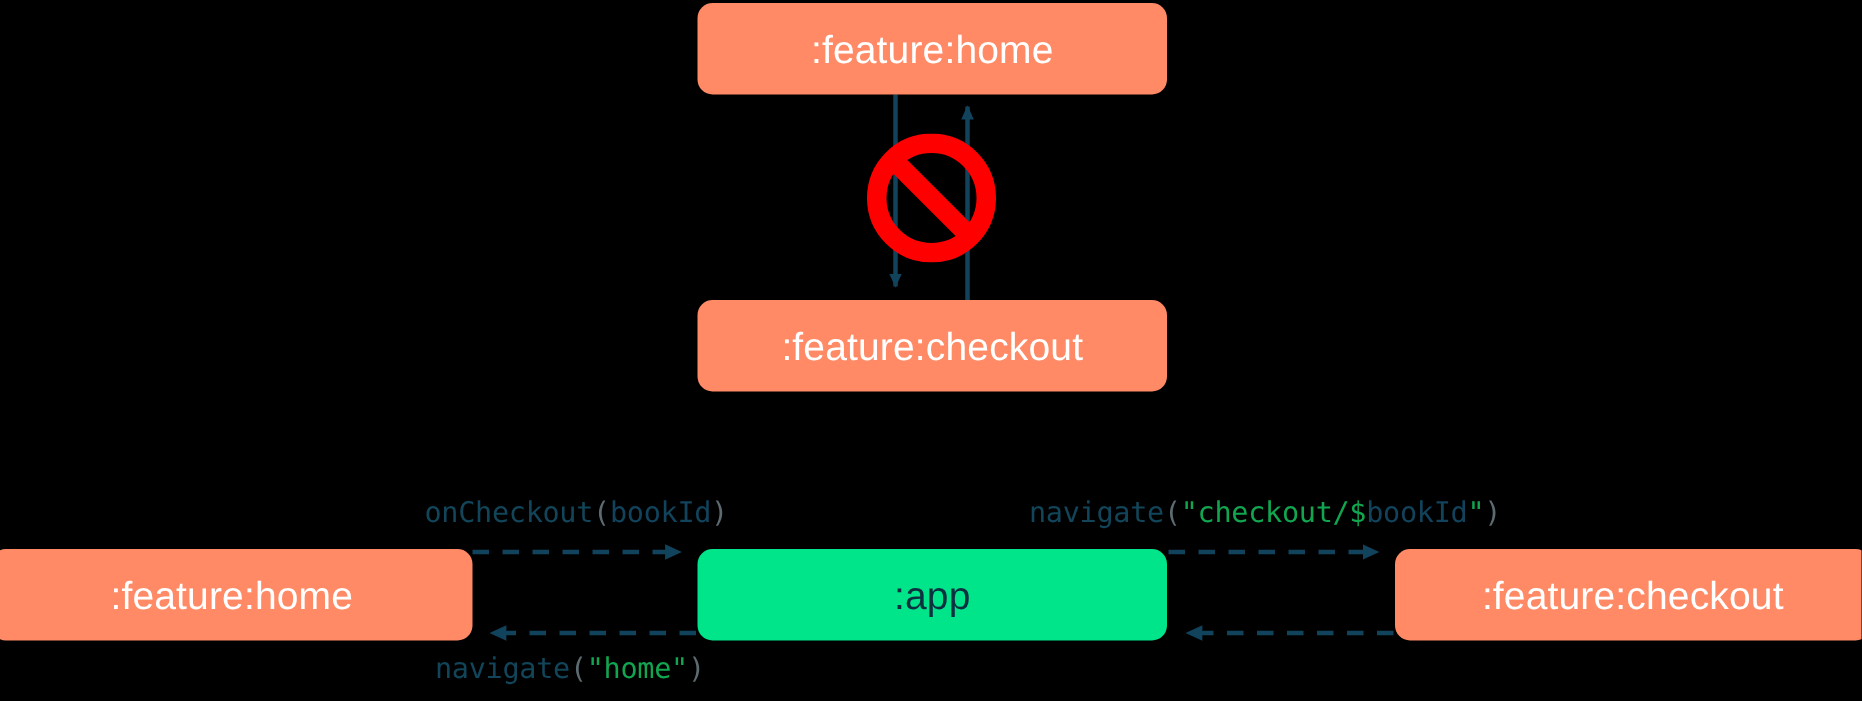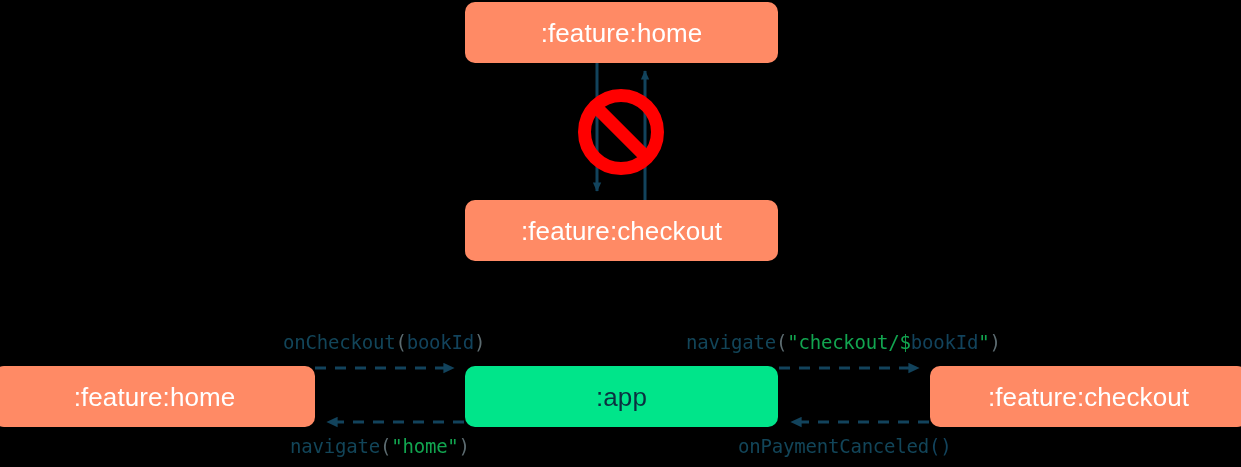--- a/index.html
+++ b/index.html
@@ -163,17 +163,14 @@
   </div>
 
   <div id="label-navigate-co" class="edge-label">
     <span class="tok-fn">navigate</span><span class="tok-punct">(</span><span class="tok-str">"checkout/</span><span class="tok-str">$</span><span class="tok-ident">bookId</span><span class="tok-str">"</span><span class="tok-punct">)</span>
   </div>
 
   <div id="label-navigate-home" class="edge-label">
     <span class="tok-fn">navigate</span><span class="tok-punct">(</span><span class="tok-str">"home"</span><span class="tok-punct">)</span>
   </div>
 
-  <div id="label-onpaymentcancel" class="edge-label">
-    <span class="tok-fn">onPaymentCanceled</span><span class="tok-ident">()</span>
-  </div>
 
 </div>
 
 </body></html>

